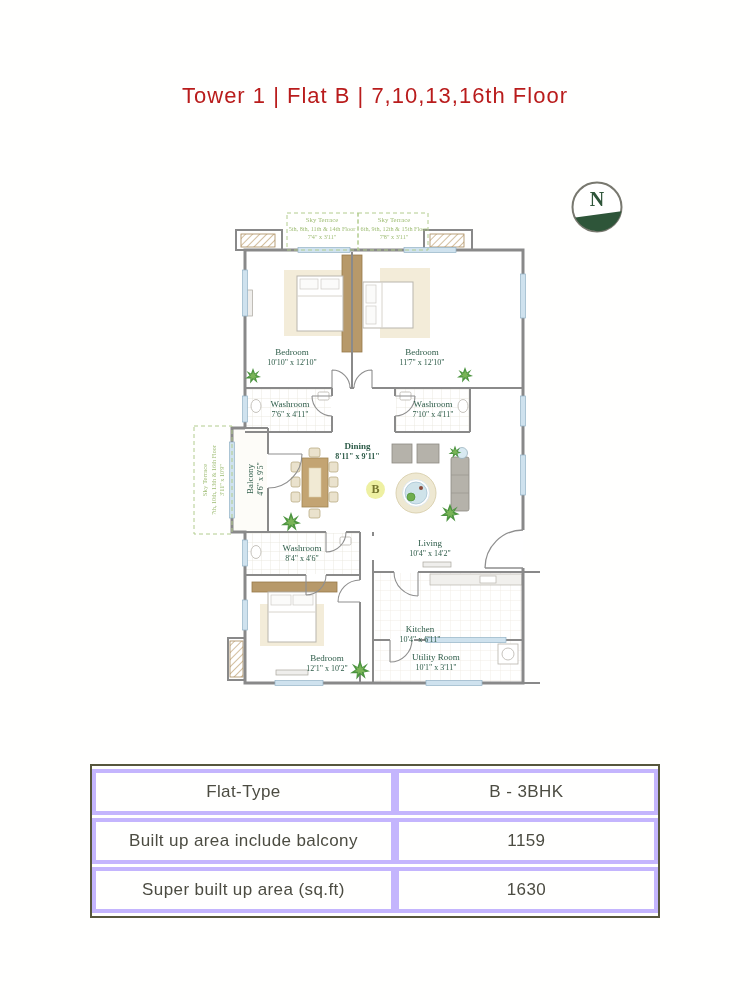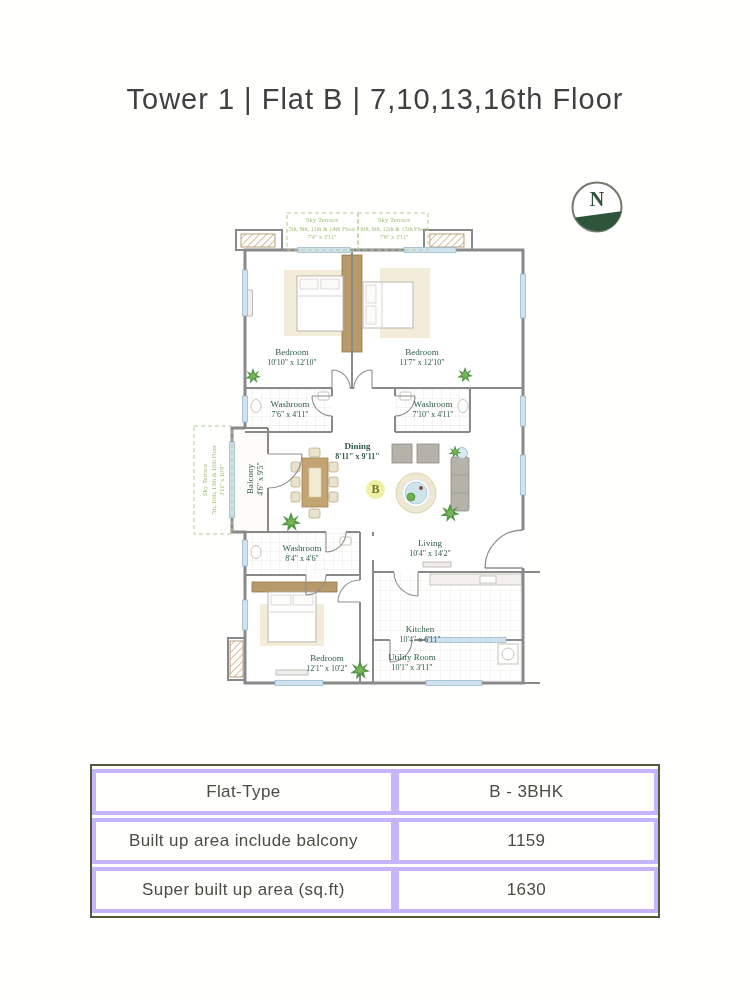--- a/index.html
+++ b/index.html
@@ -1,19 +1,19 @@
 <!DOCTYPE html>
 <html><head>
 <meta charset="utf-8">
 <style>
   html,body{margin:0;padding:0;background:#ffffff;}
   .page{position:relative;width:750px;height:1000px;background:#fffffe;overflow:hidden;
         font-family:"Liberation Sans",sans-serif;}
   .title{position:absolute;top:83px;left:0;width:750px;text-align:center;
-         font-size:29px;font-weight:400;color:#404040;letter-spacing:1px;}
+         font-size:22px;font-weight:400;color:#b91c1c;letter-spacing:1px;}
   
   .plan{position:absolute;left:180px;top:200px;width:360px;height:500px;}
   .plan svg{position:absolute;left:0;top:0;}
   .lbl{position:absolute;text-align:center;color:#2f5d4a;
        font-family:"Liberation Serif",serif;line-height:1.25;}
   .lbl .rname{font-size:9px;}
   .lbl .rdims{font-size:8px;}
   .lbl.rot{transform:rotate(-90deg);}
   .terr{position:absolute;text-align:center;color:#9fbd75;
         font-family:"Liberation Serif",serif;line-height:1.3;}
@@ -230,21 +230,21 @@
     <div class="rdims">8'4" x 4'6"</div>
   </div>
   <div class="lbl" style="left:283px;top:653px;width:88px;">
     <div class="rname">Bedroom</div>
     <div class="rdims">12'1" x 10'2"</div>
   </div>
   <div class="lbl" style="left:376px;top:598px;width:88px;margin-top:26px;">
     <div class="rname">Kitchen</div>
     <div class="rdims">10'4" x 6'11"</div>
   </div>
-  <div class="lbl" style="left:368px;top:652px;width:88px;text-align:center;">
+  <div class="lbl" style="left:392px;top:652px;width:88px;text-align:center;">
     <div class="rname">Utility Room</div>
     <div class="rdims">10'1" x 3'11"</div>
   </div>
 
   <div class="terr" style="left:279px;top:216px;width:86px;">
     <div class="tname">Sky Terrace</div>
     <div class="tline">5th, 8th, 11th &amp; 14th Floor</div>
     <div class="tline">7'4" x 3'11"</div>
   </div>
   <div class="terr" style="left:351px;top:216px;width:86px;">

